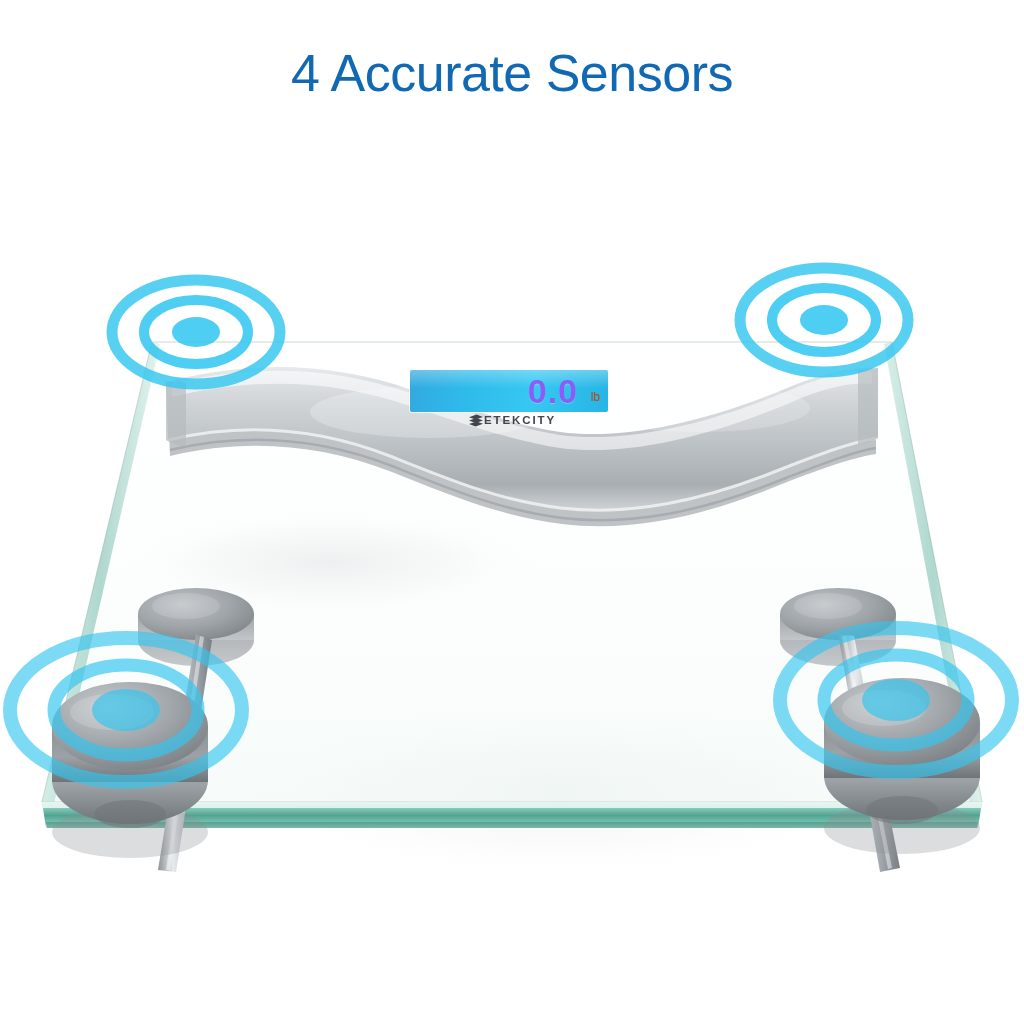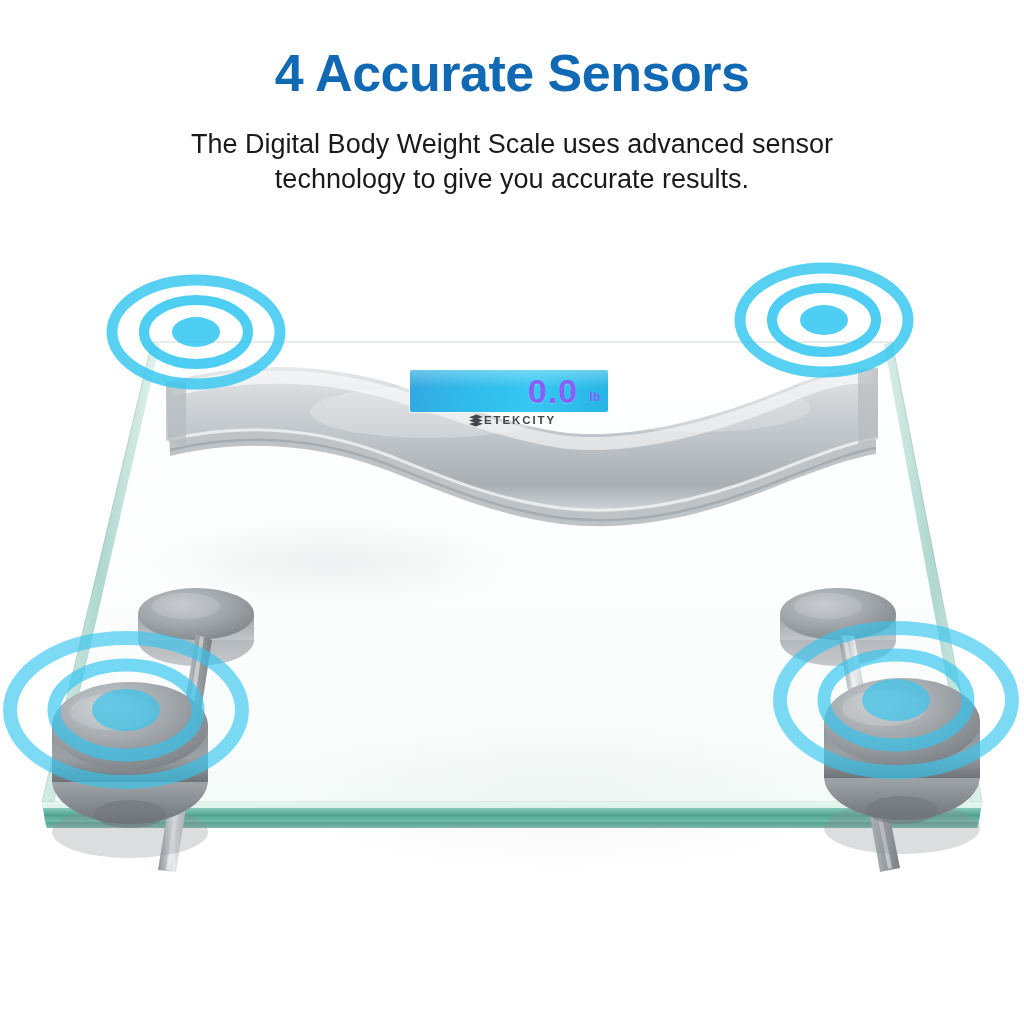--- a/index.html
+++ b/index.html
@@ -10,21 +10,21 @@
     overflow:hidden;
     position:relative;
   }
   .stage{position:relative;width:1024px;height:1024px;}
 
   
   .headline{
     position:absolute;left:0;top:46px;width:1024px;
     text-align:center;
     font-size:52px;
-    font-weight:bold;
+    font-weight:normal;
     letter-spacing:-0.5px;
     color:#1169b4;
     line-height:1.05;
     white-space:nowrap;
     font-stretch:condensed;
   }
   .subline{
     position:absolute;left:0;top:127px;width:1024px;
     text-align:center;
     color:#1a1a1a;
@@ -63,22 +63,22 @@
     font-weight:bold;
     letter-spacing:1px;
     color:#8b5cf6;
     text-shadow:0 1px 0 rgba(255,255,255,.25);
     line-height:1;
   }
   .lcd-unit{
     position:absolute;
     right:8px;bottom:9px;
     font-size:12px;
-    font-weight:bold;
-    color:#8b5cf6;
+    font-weight:normal;
+    color:#c2410c;
     line-height:1;
   }
 
   
   .brand{
     position:absolute;
     left:0;top:414px;width:1024px;
     text-align:center;
     pointer-events:none;
   }
@@ -94,24 +94,20 @@
     line-height:1;
   }
 </style>
 </head>
 <body>
 
 <div class="stage">
 
   <div class="headline">4 Accurate Sensors</div>
 
-  <div class="subline">
-    <span class="l1">The Digital Body Weight Scale uses advanced sensor</span>
-    <span class="l2">technology to give you accurate results.</span>
-  </div>
 
   <div class="scene">
     <svg width="1024" height="640" viewBox="0 0 1024 640" xmlns="http://www.w3.org/2000/svg">
       <defs>
 
         <linearGradient id="glassTop" x1="0" y1="0" x2="0" y2="1">
           <stop offset="0%" stop-color="#ffffff" stop-opacity="0.55"></stop>
           <stop offset="45%" stop-color="#f8fcfb" stop-opacity="0.30"></stop>
           <stop offset="100%" stop-color="#eef8f5" stop-opacity="0.55"></stop>
         </linearGradient>

